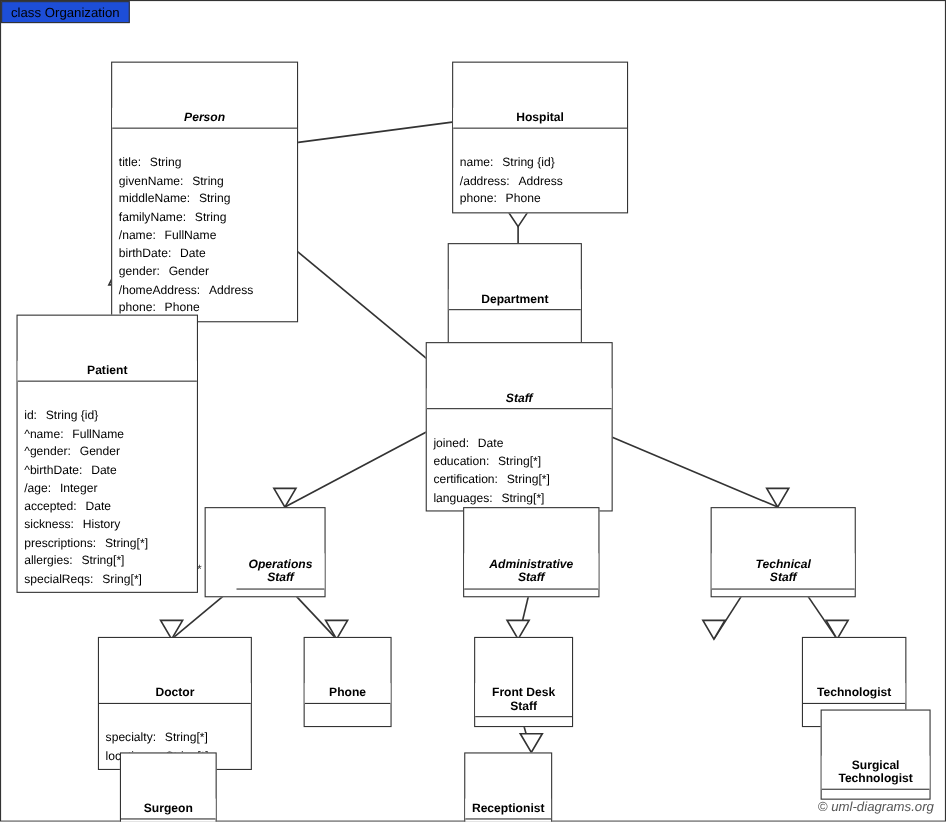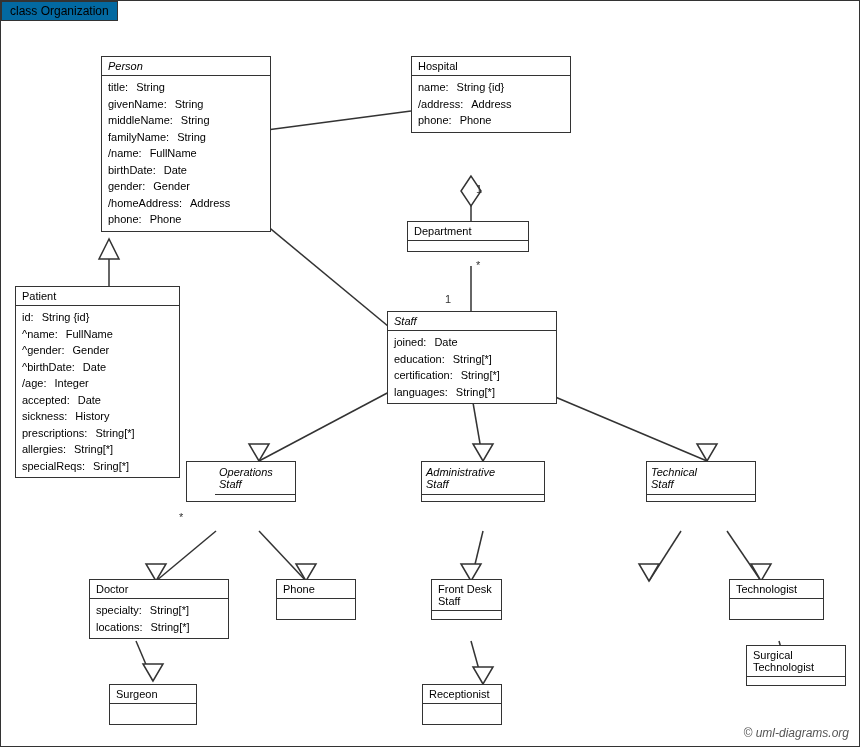--- a/index.html
+++ b/index.html
@@ -14,45 +14,47 @@
     }
     #diagram-container {
       position: relative;
       width: 860px;
       height: 747px;
       border: 1.5px solid #333;
     }
     .diagram-title {
       position: absolute;
       top: 0; left: 0;
-      background: #0369a1;
+      background: #1d4ed8;
       border: 1.5px solid #333;
       padding: 2px 8px;
       font-size: 12px;
       font-weight: normal;
     }
     .uml-box {
       position: absolute;
       border: 1.5px solid #333;
       background: #fff;
       text-align: left;
     }
     .uml-box-header {
       border-bottom: 1.5px solid #333;
-      text-align: left;
+      text-align: center;
       padding: 3px 6px;
-      font-weight: normal;
+      font-weight: bold;
       background: #fff;
+      margin-top: 41px;
     }
     .uml-box-header.italic {
       font-style: italic;
     }
     .uml-box-body {
       padding: 3px 6px;
       line-height: 1.5;
+      margin-top: 20px;
     }
     .attr-row {
       display: flex;
       gap: 8px;
     }
     .attr-name { white-space: nowrap; }
     .attr-type { white-space: nowrap; color: #000; }
 
     svg.connections {
       position: absolute;
@@ -279,21 +281,21 @@
   <div class="uml-box" style="left:185px; top:460px; width:110px; text-align:center;padding-left:28px;">
     <div class="uml-box-header italic" style="padding:4px;"><em>Operations<br>Staff</em></div>
     <div style="height:6px;"></div>
   </div>
 
   <div class="uml-box" style="left:420px; top:460px; width:124px; text-align:center;">
     <div class="uml-box-header italic" style="padding:4px;"><em>Administrative<br>Staff</em></div>
     <div style="height:6px;"></div>
   </div>
 
-  <div class="uml-box" style="left:645px; top:460px; width:110px; text-align:center;">
+  <div class="uml-box" style="left:645px; top:460px; width:132px; text-align:center;">
     <div class="uml-box-header italic" style="padding:4px;"><em>Technical<br>Staff</em></div>
     <div style="height:6px;"></div>
   </div>
 
   <div class="uml-box" style="left:88px; top:578px; width:140px;">
     <div class="uml-box-header">Doctor</div>
     <div class="uml-box-body">
       <div class="attr-row">
           <span class="attr-name">specialty:</span>
           <span class="attr-type">String[*]</span>
@@ -303,21 +305,21 @@
           <span class="attr-type">String[*]</span>
         </div>
     </div>
   </div>
 
   <div class="uml-box" style="left:275px; top:578px; width:80px;">
     <div class="uml-box-header">Phone</div>
     <div style="height:20px;"></div>
   </div>
 
-  <div class="uml-box" style="left:430px; top:578px; width:71px; text-align:center;">
+  <div class="uml-box" style="left:430px; top:578px; width:90px; text-align:center;">
     <div class="uml-box-header">Front Desk<br>Staff</div>
     <div style="height:8px;"></div>
   </div>
 
 
   <div class="uml-box" style="left:728px; top:578px; width:95px;">
     <div class="uml-box-header">Technologist</div>
     <div style="height:20px;"></div>
   </div>
 

